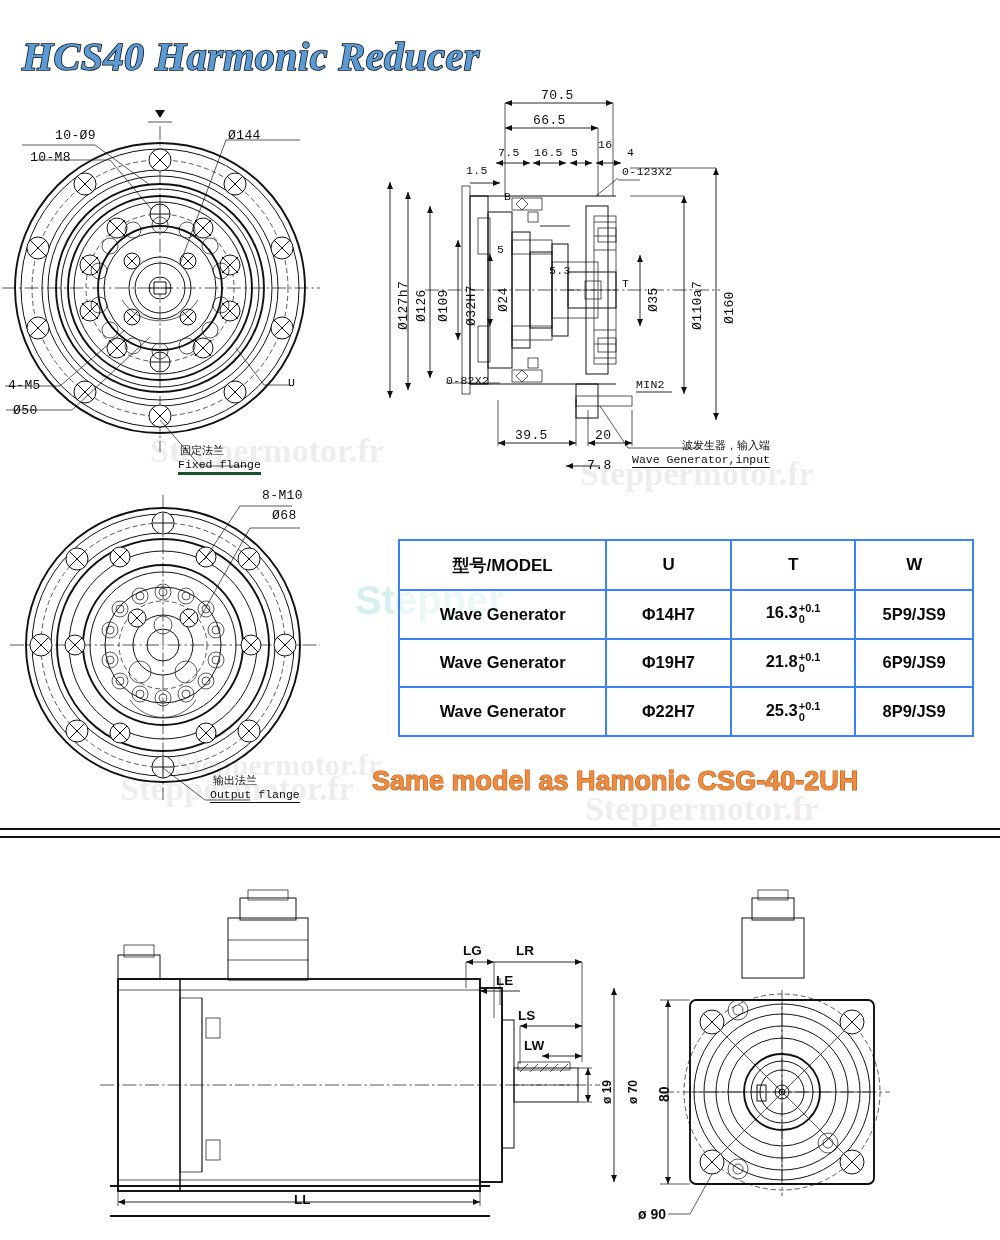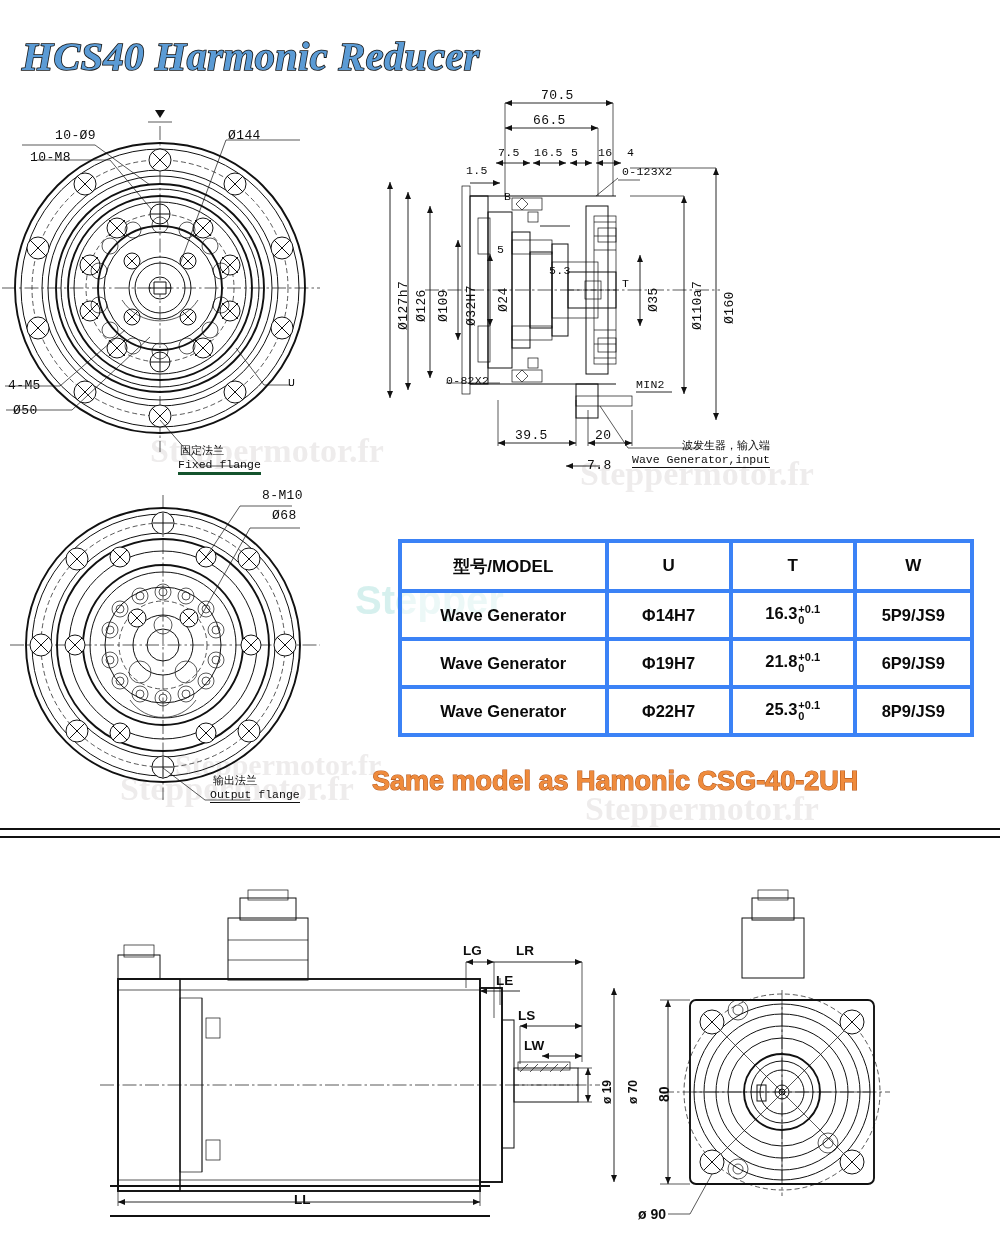--- a/index.html
+++ b/index.html
@@ -75,21 +75,21 @@
 
   
   #spec-table {
     position: absolute;
     left: 398px; top: 539px;
     width: 576px; height: 198px;
     border-collapse: collapse;
     background: transparent;
   }
   #spec-table td, #spec-table th {
-    border: 4px solid #3b82f6;
+    border: 2px solid #3b82f6;
     text-align: center;
     vertical-align: middle;
     font-family: "Liberation Sans", sans-serif;
     font-weight: bold;
     font-size: 16.5px;
     color: #0a0a0a;
     padding: 0;
     height: 47px;
     background: rgba(255,255,255,0.55);
   }
@@ -838,21 +838,21 @@
   <div class="dim" style="left:262px; top:488px;">8-M10</div>
   <div class="dim" style="left:272px; top:508px;">Ø68</div>
   <div class="cjk" style="left:213px; top:773px;">输出法兰</div>
   <div class="cap-blk" style="left:210px; top:788px; border-bottom:1px solid #111; padding-bottom:1px;">Output flange</div>
 
   <div class="dim" style="left:541px; top:88px;">70.5</div>
   <div class="dim" style="left:533px; top:113px;">66.5</div>
   <div class="dim-s" style="left:498px; top:146px;">7.5</div>
   <div class="dim-s" style="left:534px; top:146px;">16.5</div>
   <div class="dim-s" style="left:571px; top:146px;">5</div>
-  <div class="dim-s" style="left:598px; top:146px;">16</div>
+  <div class="dim-s" style="left:598px; top:138px;">16</div>
   <div class="dim-s" style="left:627px; top:146px;">4</div>
   <div class="dim-s" style="left:466px; top:164px;">1.5</div>
   <div class="dim-s" style="left:497px; top:243px;">5</div>
   <div class="dim-s" style="left:549px; top:216px;margin-top:48px;">5.3</div>
   <div class="dim-s" style="left:622px; top:165px;">0-123X2</div>
   <div class="dim-s" style="left:446px; top:374px;">0-82X2</div>
 
   <div class="dim rot90" style="left:396px; top:330px;">Ø127h7</div>
   <div class="dim rot90" style="left:414px; top:322px;">Ø126</div>
   <div class="dim rot90" style="left:436px; top:322px;">Ø109</div>

